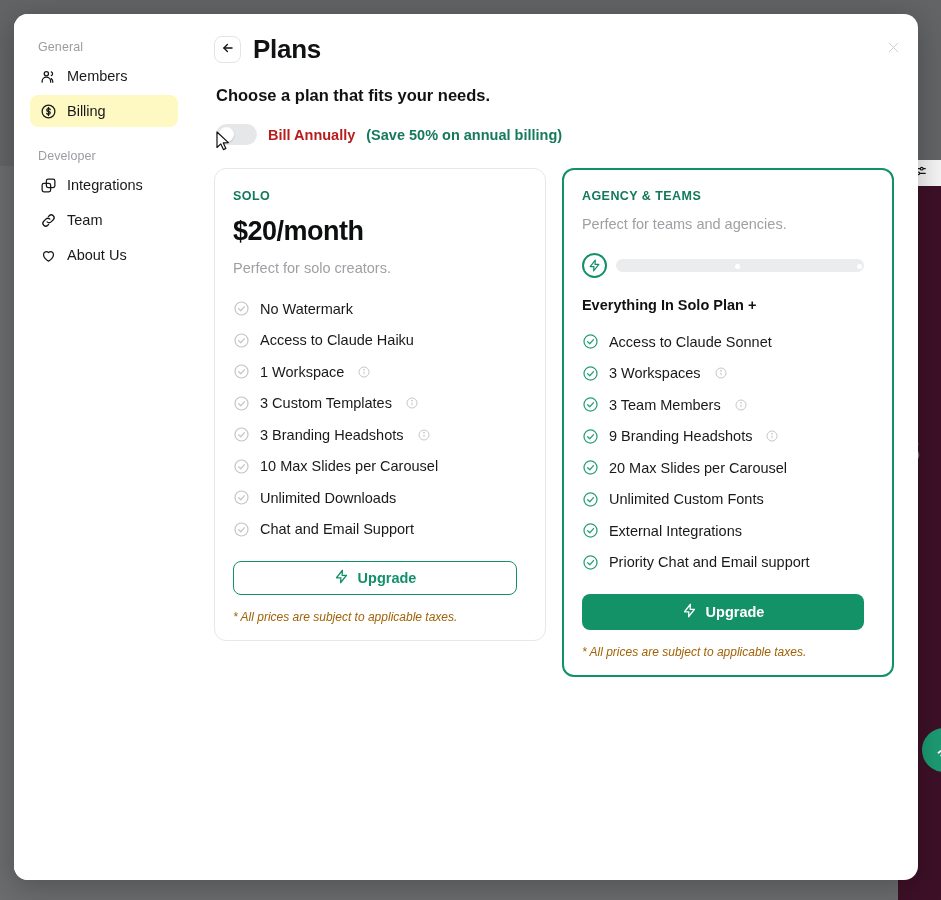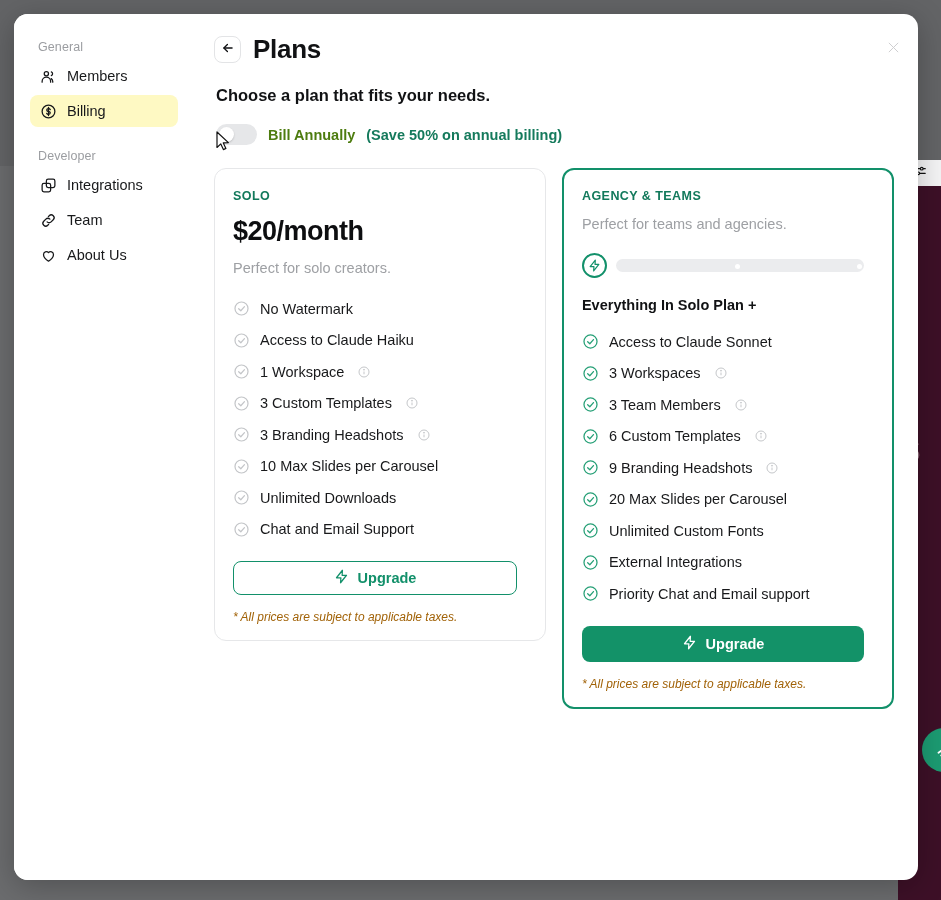--- a/index.html
+++ b/index.html
@@ -86,21 +86,21 @@
   #toggle-row { display: flex; align-items: center; gap: 11px; margin: 19px 0 0 2px; }
   #toggle {
     width: 41px; height: 21px; border-radius: 11px; background: #e6e7e9;
     position: relative; cursor: pointer; flex: 0 0 41px;
   }
   #toggle .knob {
     position: absolute; left: 3px; top: 3px; width: 15px; height: 15px;
     border-radius: 50%; background: #ffffff;
     box-shadow: 0 1px 2px rgba(0,0,0,.18);
   }
-  #toggle-label { font-size: 14.5px; font-weight: bold; color: #4d7c0f; }
+  #toggle-label { font-size: 14.5px; font-weight: bold; color: #b91c1c; }
   #save-note { font-size: 14.5px; font-weight: bold; color: #157a5c; }
 
   
   #cards { display: flex; gap: 16px; margin: 23px 0 0 0; align-items: flex-start; }
   .card {
     background: #fff; border: 1px solid #e6e7e9; border-radius: 12px;
     padding: 20px 28px 16px 18px;
   }
   .card.solo { width: 348px; }
   .card.agency { width: 348px; border: 2px solid #12906a; padding-top: 19px; }
@@ -429,36 +429,20 @@
                 </svg>
               </span>
           </li>
           <li>
             <span class="check">
                 <svg width="17" height="17" viewBox="0 0 24 24" fill="none" stroke="currentColor" stroke-width="1.8" stroke-linecap="round" stroke-linejoin="round">
                   <circle cx="12" cy="12" r="9.2"></circle>
                   <polyline points="8,12.3 11,15.2 16.2,9.3"></polyline>
                 </svg>
               </span>
-            <span>6 Custom Templates</span>
-            <span class="info-i">
-                <svg width="12" height="12" viewBox="0 0 24 24" fill="none" stroke="currentColor" stroke-width="2">
-                  <circle cx="12" cy="12" r="10"></circle>
-                  <line x1="12" y1="11" x2="12" y2="16.5"></line>
-                  <circle cx="12" cy="7.5" r=".9" fill="currentColor"></circle>
-                </svg>
-              </span>
-          </li>
-          <li>
-            <span class="check">
-                <svg width="17" height="17" viewBox="0 0 24 24" fill="none" stroke="currentColor" stroke-width="1.8" stroke-linecap="round" stroke-linejoin="round">
-                  <circle cx="12" cy="12" r="9.2"></circle>
-                  <polyline points="8,12.3 11,15.2 16.2,9.3"></polyline>
-                </svg>
-              </span>
             <span>9 Branding Headshots</span>
             <span class="info-i">
                 <svg width="12" height="12" viewBox="0 0 24 24" fill="none" stroke="currentColor" stroke-width="2">
                   <circle cx="12" cy="12" r="10"></circle>
                   <line x1="12" y1="11" x2="12" y2="16.5"></line>
                   <circle cx="12" cy="7.5" r=".9" fill="currentColor"></circle>
                 </svg>
               </span>
           </li>
           <li>

